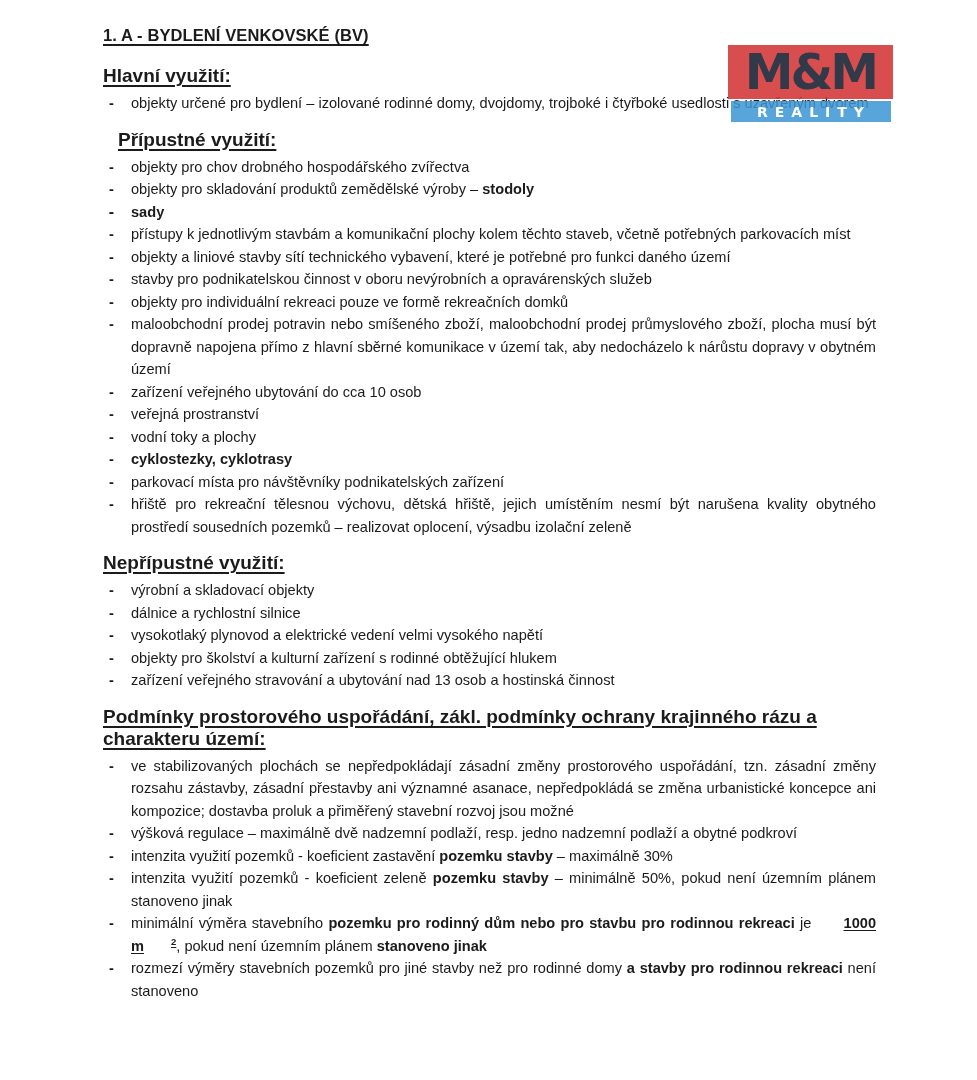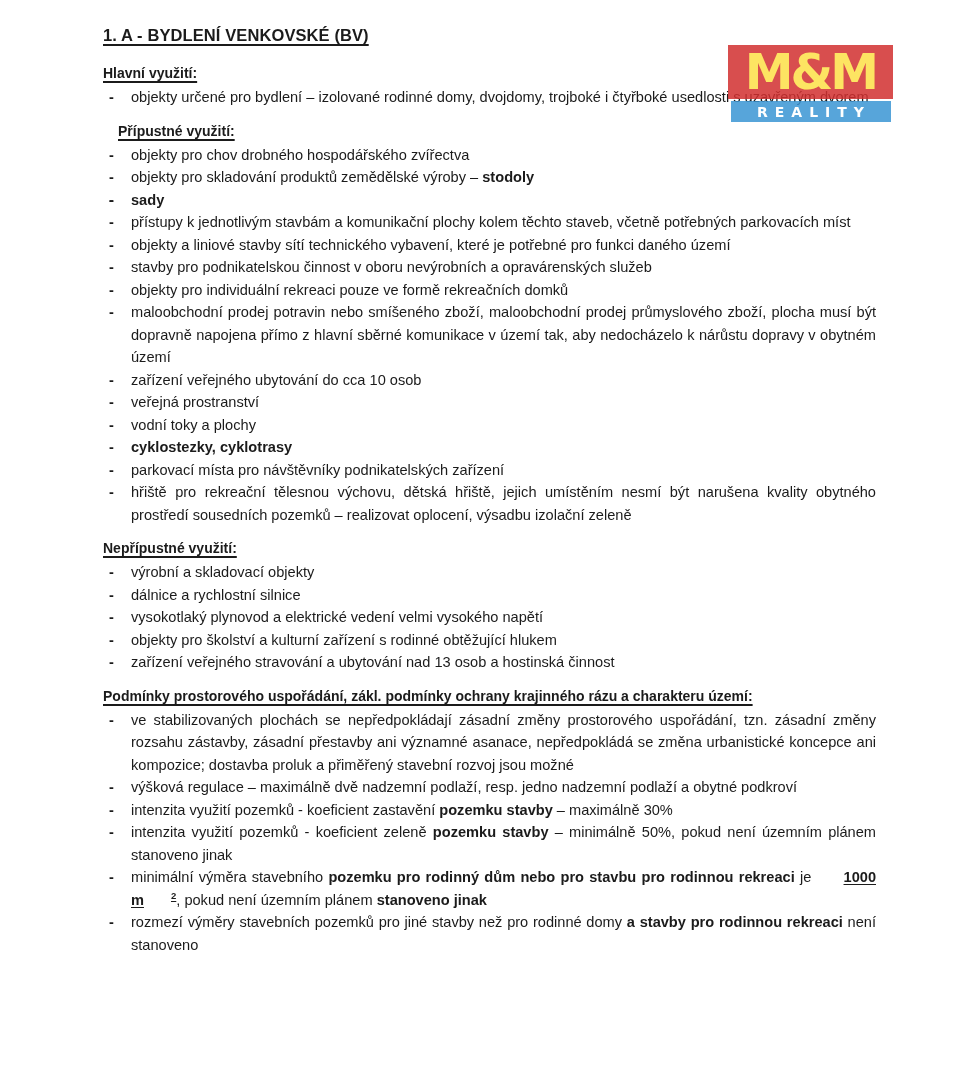--- a/index.html
+++ b/index.html
@@ -19,21 +19,21 @@
   .doc-title{
     font-size:16.5px;
     font-weight:bold;
     margin:14px 0 20px 0;
     text-decoration:underline;
     text-decoration-thickness:1.6px;
     text-underline-offset:3px;
     letter-spacing:.1px;
   }
   .section-heading{
-    font-size:14px;
+    font-size:19px;
     font-weight:bold;
     margin:14px 0 5px 0;
     text-decoration:underline;
     text-decoration-thickness:1.6px;
     text-underline-offset:3px;
   }
   .section-heading.indented{margin-left:15px;}
   .item-list{margin:0;}
   .item{
     position:relative;
@@ -51,21 +51,21 @@
   sup{font-size:9.5px;line-height:0;}
   sup.u{text-decoration:underline;}
 
   
   .logo{
     position:absolute;top:45px;left:728px;width:165px;
     opacity:.85;z-index:5;
   }
   .logo-top{
     height:54px;width:165px;
-    color:#fde047;
+    color:#0f172a;
     display:flex;align-items:center;justify-content:center;
     font-weight:bold;font-size:49px;letter-spacing:-3px;
     font-family:"DejaVu Sans","Liberation Sans",sans-serif;
   }
   .logo-bottom{
     height:21px;width:160px;
     margin:2px 0 0 3px;
     color:#ffffff;
     display:flex;align-items:center;justify-content:center;
     font-weight:bold;font-size:14px;letter-spacing:7px;

